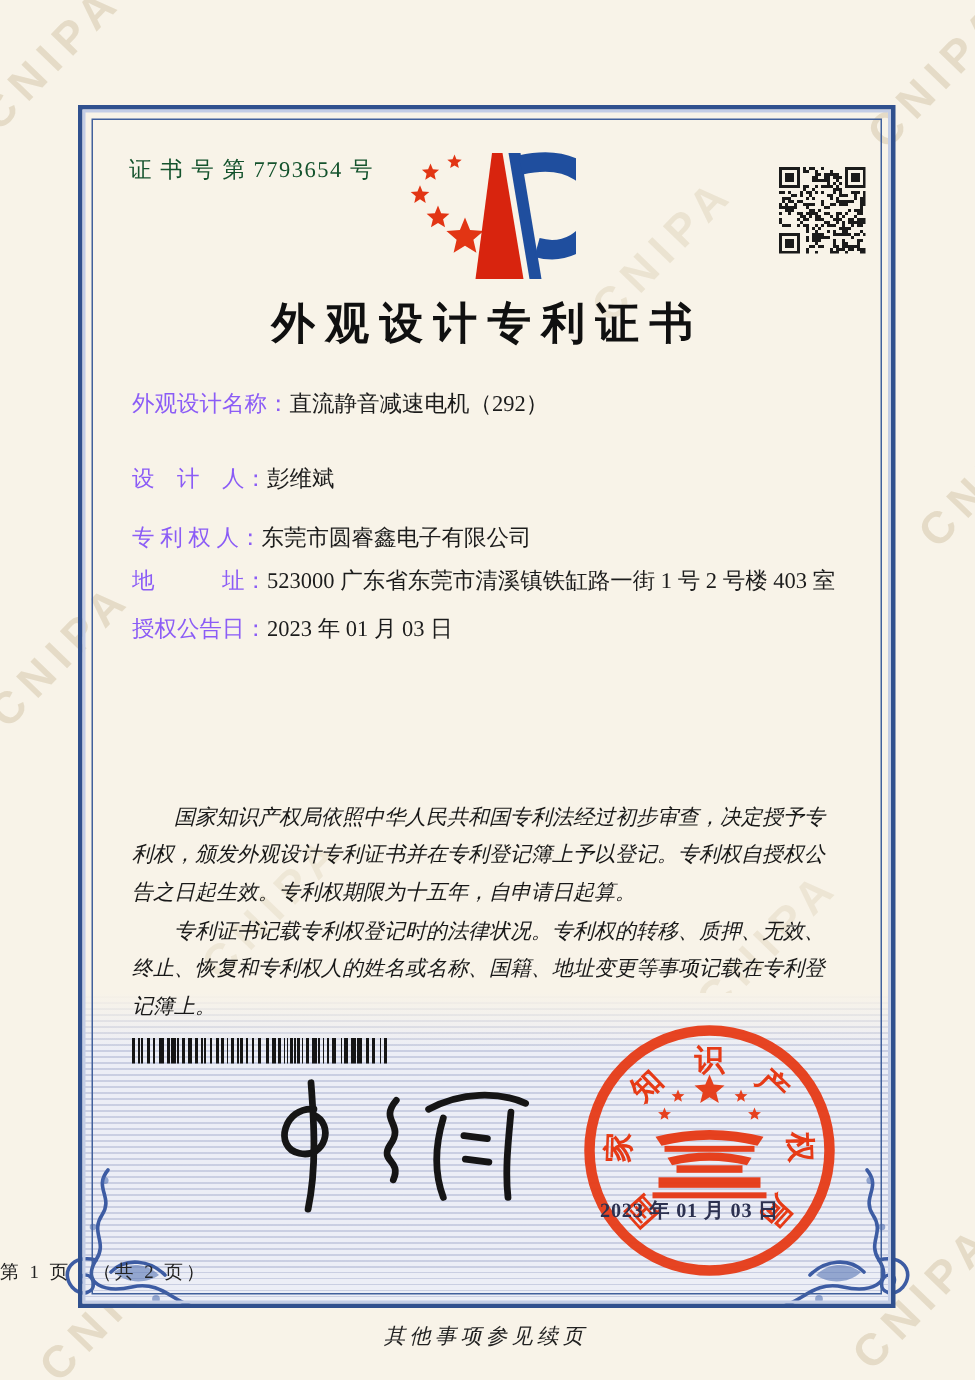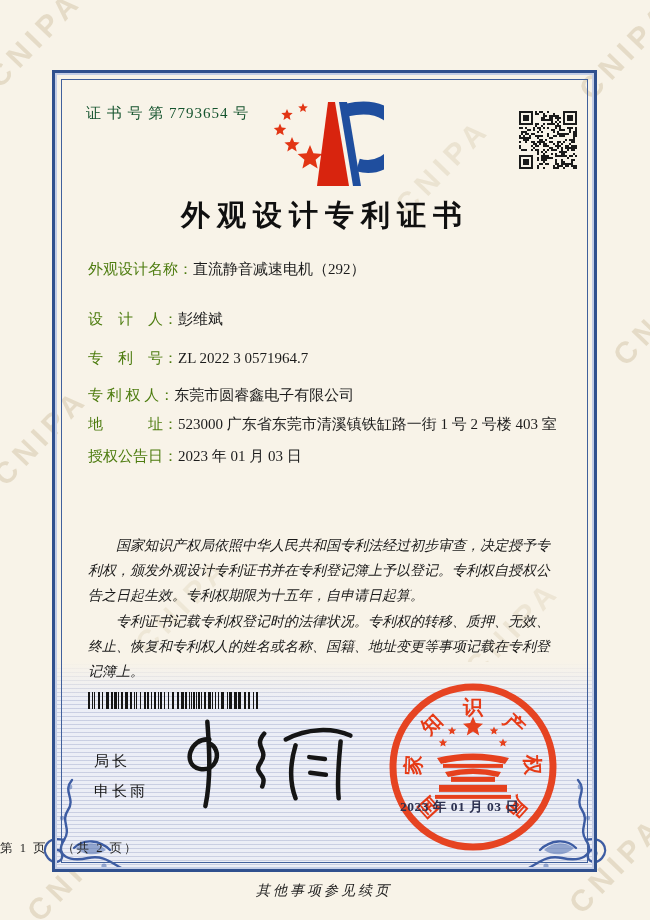--- a/index.html
+++ b/index.html
@@ -29,21 +29,21 @@
   .certno{position:absolute;left:86px;top:104px;z-index:4;font-size:15px;letter-spacing:1px;color:#14532d;}
   .qr{position:absolute;left:519px;top:111px;width:58px;height:58px;z-index:4;}
   .logo{position:absolute;left:264px;top:98px;width:120px;height:94px;z-index:4;}
   .title{position:absolute;left:0;top:196px;width:650px;z-index:4;text-align:center;
       font-size:29px;font-weight:700;letter-spacing:7px;color:#101010;}
   
   .fields{position:absolute;left:88px;top:260px;width:500px;z-index:4;font-size:15px;color:#1c1c1c;}
   .frow{margin-bottom:19px;white-space:nowrap;}
   .frow.r1{margin-bottom:31px}.frow.r2{margin-bottom:20px}.frow.r3{margin-bottom:18px}
   .frow.r4{margin-bottom:19px}.frow.r5{margin-bottom:10px}.frow.r6{margin-bottom:13px}
-  .frow .lb{color:#4d7c0f;}
+  .frow .lb{color:#8b5cf6;}
   .frow.last{display:flex;}
   .frow.last .pair2{margin-left:52px;}
   
   .paras{position:absolute;left:88px;top:534px;width:474px;z-index:4;font-size:14px;line-height:1.8;
       color:#181818;font-style:italic;}
   .paras p{margin:0;text-indent:2em;font-family:Liberation Mono, monospace;}
   
   .barcode{position:absolute;left:88px;top:692px;width:172px;height:17px;z-index:4;}
   .officer{position:absolute;left:94px;top:746px;z-index:4;font-size:15px;letter-spacing:3px;line-height:30px;
       color:#151515;font-family:"Liberation Sans","DejaVu Sans",sans-serif;}
@@ -410,23 +410,20 @@
 
   <div class="title">外观设计专利证书</div>
 
   <div class="fields">
     <div class="frow r1">
       <span class="lb">外观设计名称：</span><span class="vl">直流静音减速电机（292）</span>
     </div>
     <div class="frow r2">
       <span class="lb">设　计　人：</span><span class="vl">彭维斌</span>
     </div>
-    <div class="frow r3">
-      <span class="lb">专　利　号：</span><span class="vl">ZL 2022 3 0571964.7</span>
-    </div>
     <div class="frow r5">
       <span class="lb">专 利 权 人：</span><span class="vl">东莞市圆睿鑫电子有限公司</span>
     </div>
     <div class="frow r6">
       <span class="lb">地　　　址：</span><span class="vl">523000 广东省东莞市清溪镇铁缸路一街 1 号 2 号楼 403 室</span>
     </div>
     <div class="frow last">
       <span class="pair1">
         <span class="lb">授权公告日：</span><span class="vl">2023 年 01 月 03 日</span>
       </span>
@@ -481,24 +478,20 @@
       <rect x="139" y="0" width="1" height="17" fill="#151515"></rect>
       <rect x="141" y="0" width="3" height="17" fill="#151515"></rect>
       <rect x="146" y="0" width="3" height="17" fill="#151515"></rect>
       <rect x="150" y="0" width="3" height="17" fill="#151515"></rect>
       <rect x="156" y="0" width="2" height="17" fill="#151515"></rect>
       <rect x="160" y="0" width="2" height="17" fill="#151515"></rect>
       <rect x="165" y="0" width="1" height="17" fill="#151515"></rect>
       <rect x="168" y="0" width="2" height="17" fill="#151515"></rect>
     </svg>
 
-  <div class="officer">
-    <div>局长</div>
-    <div>申长雨</div>
-  </div>
 
   <svg class="sig" viewBox="0 0 210 100">
     <g stroke="#151515" stroke-width="4.6" fill="none" stroke-linecap="round" stroke-linejoin="round">
       <path d="M40,26 C20,24 12,52 30,56 C48,60 54,36 40,30"></path>
       <path d="M38,8 C40,34 42,66 36,94"></path>
       <path d="M96,20 C84,34 102,36 92,50 C84,62 100,60 94,74"></path>
       <path d="M118,26 C140,14 166,14 184,22"></path>
       <path d="M128,32 C122,52 122,70 128,86"></path>
       <path d="M174,28 C172,50 170,68 172,86"></path>
       <path d="M142,44 L158,46"></path>

